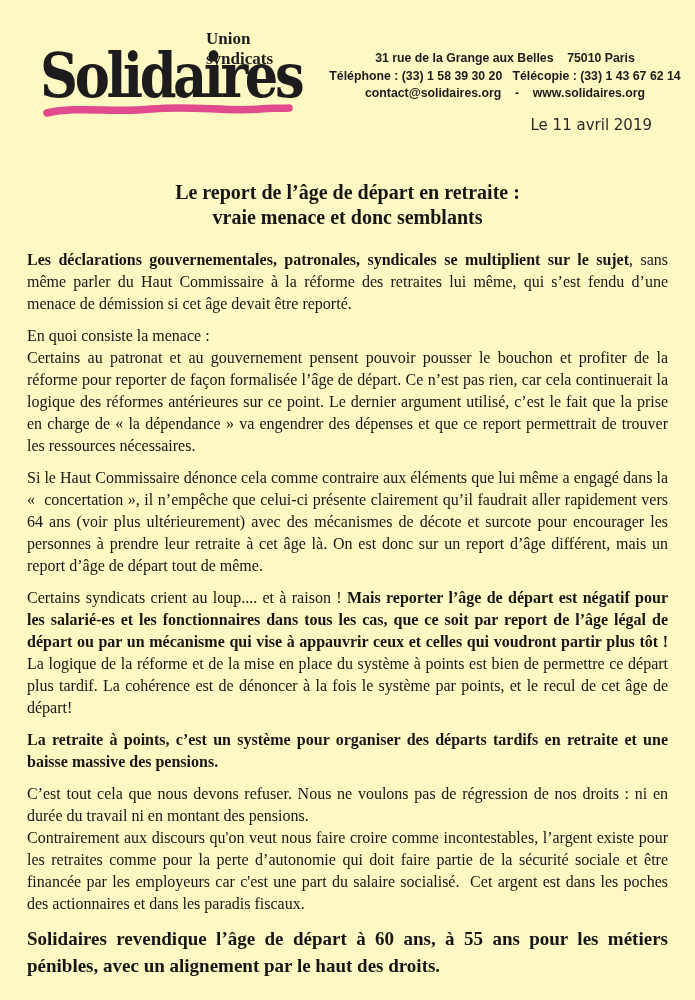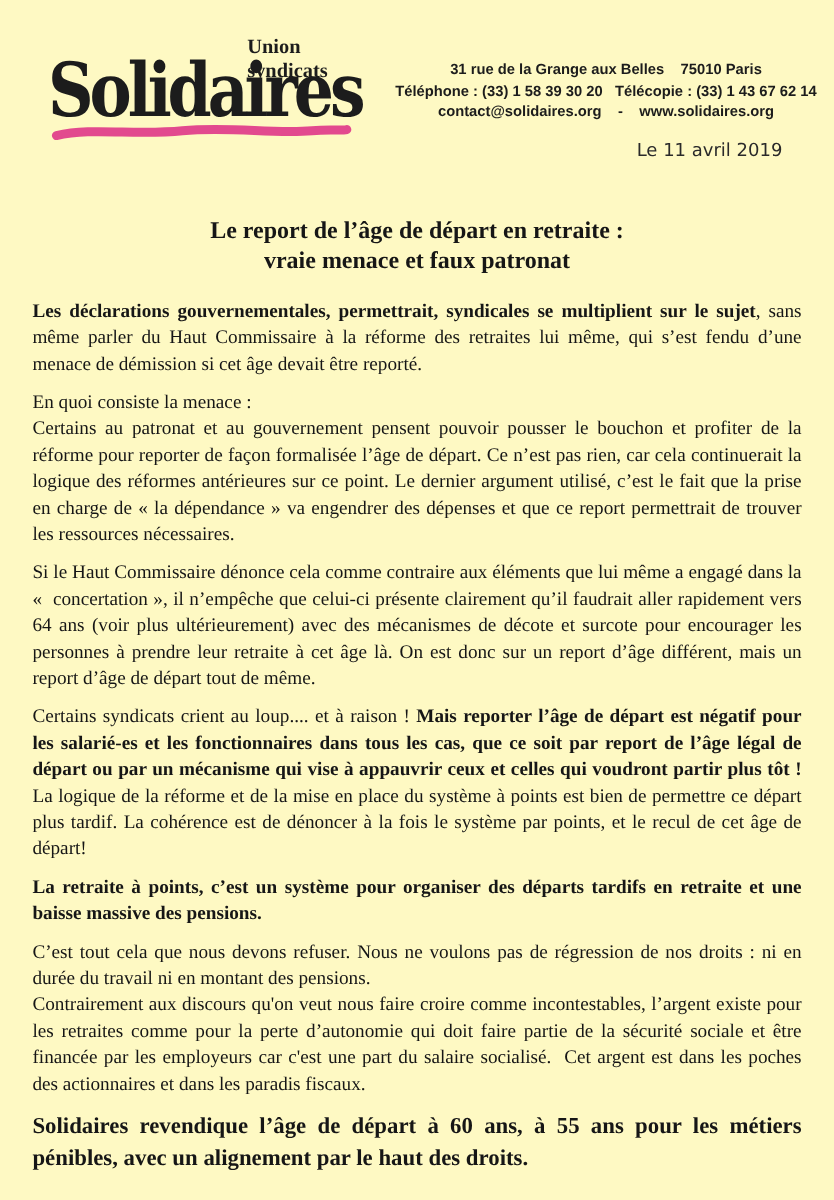--- a/index.html
+++ b/index.html
@@ -100,24 +100,24 @@
       <div class="contact-line">contact@solidaires.org&nbsp;&nbsp;&nbsp;&nbsp;-&nbsp;&nbsp;&nbsp;&nbsp;www.solidaires.org</div>
     </div>
 
     <div class="date-line">Le 11 avril 2019</div>
   </div>
 
   <div class="doc">
 
     <div class="doc-title">
       <div>Le report de l’âge de départ en retraite :</div>
-      <div>vraie menace et faux patronat</div>
+      <div>vraie menace et donc semblants</div>
     </div>
 
-    <p class="para"><span class="b">Les déclarations gouvernementales, permettrait, syndicales se multiplient sur le sujet</span><span>, sans même parler du Haut Commissaire à la réforme des retraites lui même, qui s’est fendu d’une menace de démission si cet âge devait être reporté.</span></p>
+    <p class="para"><span class="b">Les déclarations gouvernementales, patronales, syndicales se multiplient sur le sujet</span><span>, sans même parler du Haut Commissaire à la réforme des retraites lui même, qui s’est fendu d’une menace de démission si cet âge devait être reporté.</span></p>
 
     <div class="para">
       <div>En quoi consiste la menace :</div>
       <div>Certains au patronat et au gouvernement pensent pouvoir pousser le bouchon et profiter de la réforme pour reporter de façon formalisée l’âge de départ. Ce n’est pas rien, car cela continuerait la logique des réformes antérieures sur ce point. Le dernier argument utilisé, c’est le fait que la prise en charge de « la dépendance » va engendrer des dépenses et que ce report permettrait de trouver les ressources nécessaires.</div>
     </div>
 
     <p class="para">Si le Haut Commissaire dénonce cela comme contraire aux éléments que lui même a engagé dans la «&nbsp; concertation », il n’empêche que celui-ci présente clairement qu’il faudrait aller rapidement vers 64 ans (voir plus ultérieurement) avec des mécanismes de décote et surcote pour encourager les personnes à prendre leur retraite à cet âge là. On est donc sur un report d’âge différent, mais un report d’âge de départ tout de même.</p>
 
     <p class="para"><span>Certains syndicats crient au loup.... et à raison ! </span><span class="b">Mais reporter l’âge de départ est négatif pour les salarié-es et les fonctionnaires dans tous les cas, que ce soit par report de l’âge légal de départ ou par un mécanisme qui vise à appauvrir ceux et celles qui voudront partir plus tôt !</span><span> La logique de la réforme et de la mise en place du système à points est bien de permettre ce départ plus tardif. La cohérence est de dénoncer à la fois le système par points, et le recul de cet âge de départ!</span></p>
 

